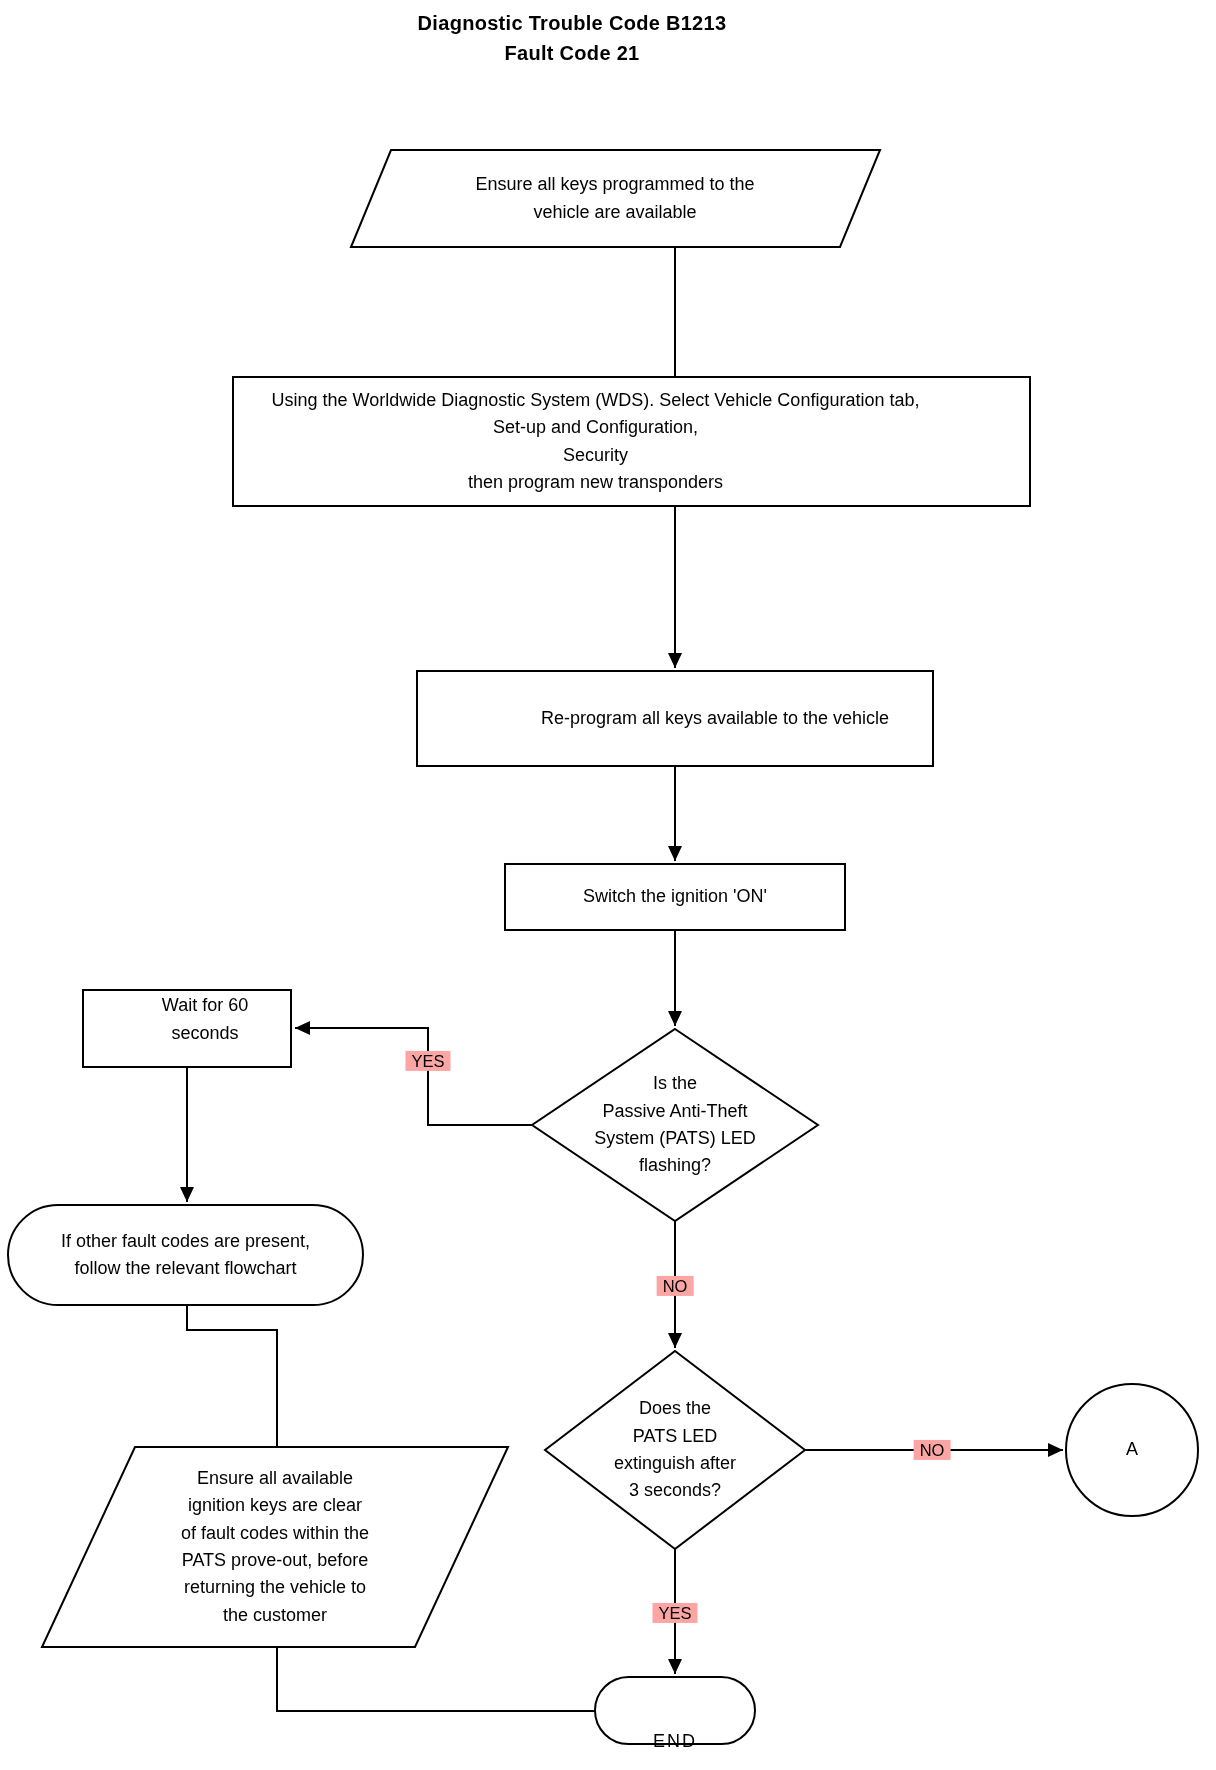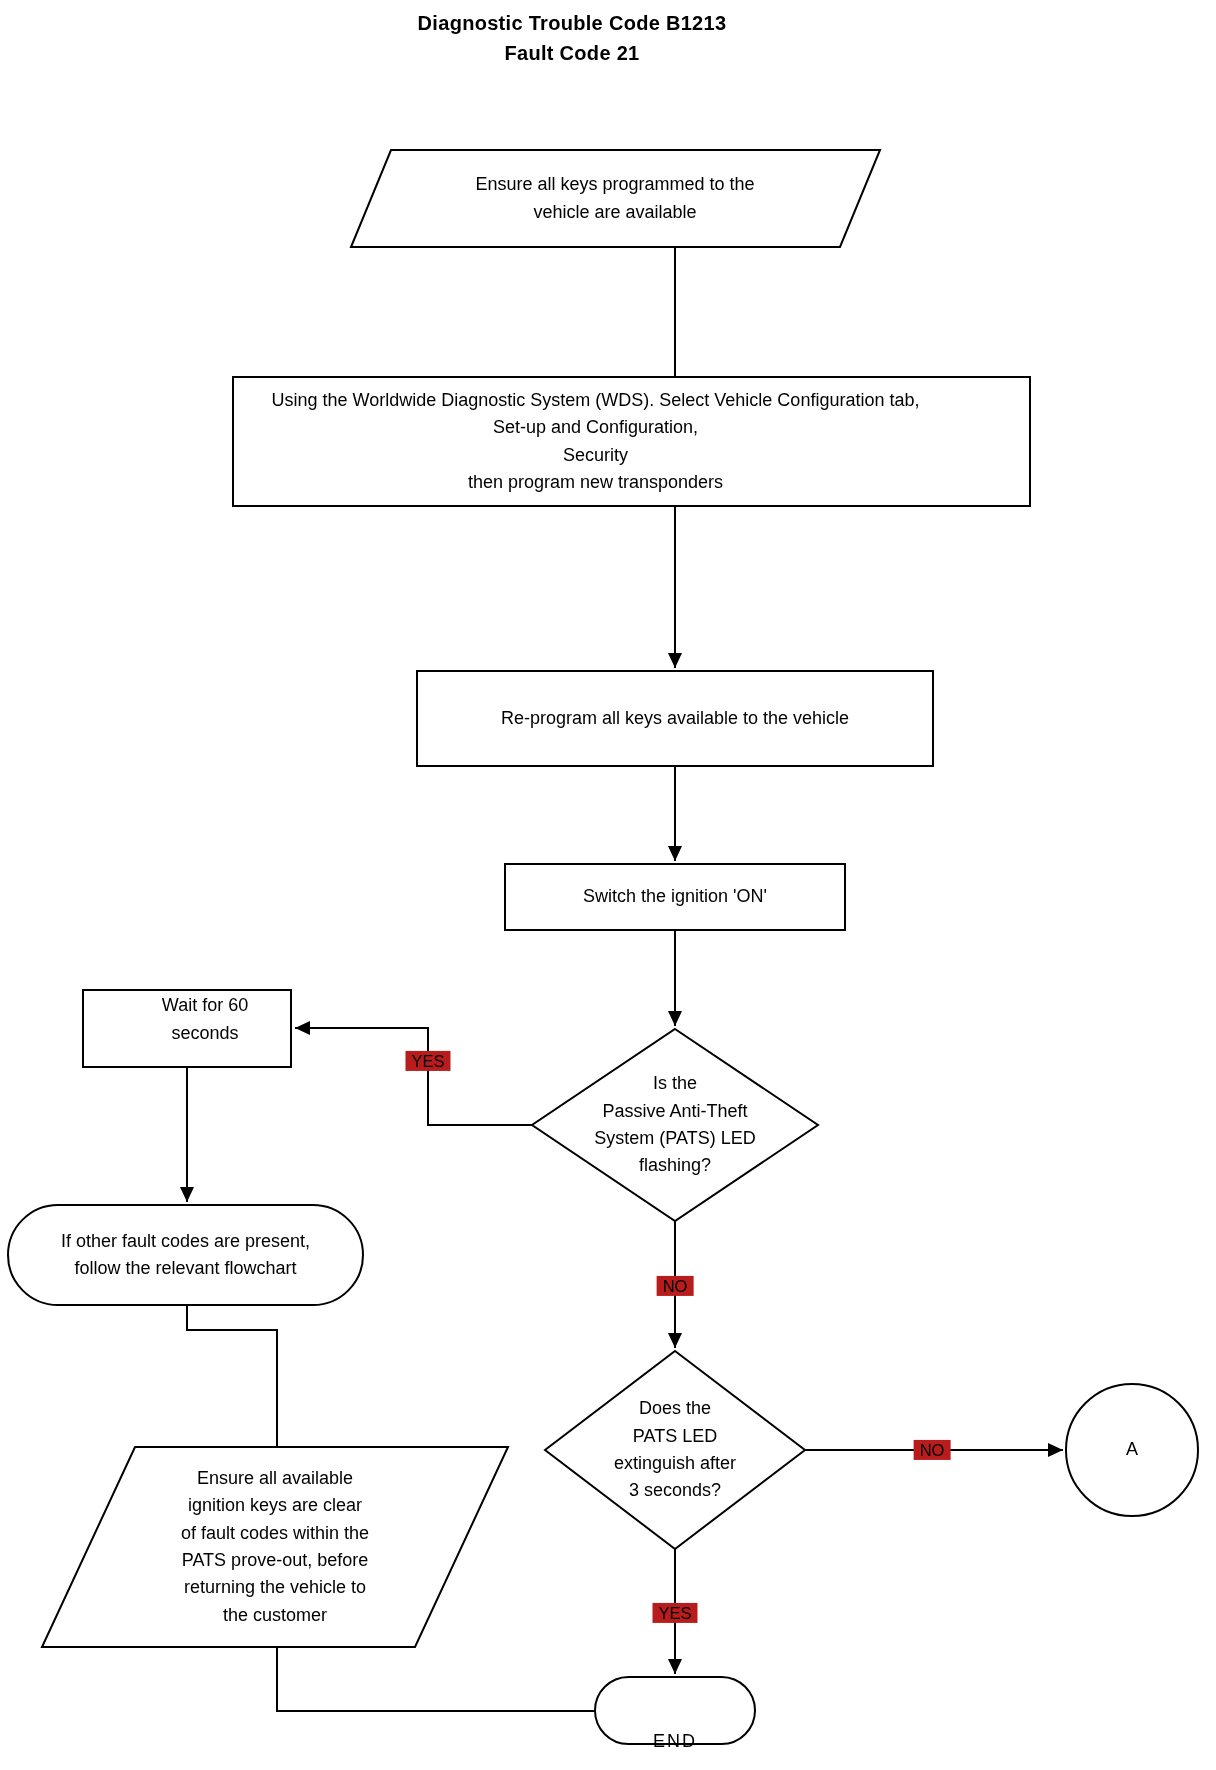--- a/index.html
+++ b/index.html
@@ -33,21 +33,21 @@
     align-items: center;
     justify-content: center;
     text-align: center;
     white-space: pre-line;
     font-size: 18px;
     line-height: 1.52;
   }
   .edge-label {
     position: absolute;
     transform: translate(-50%, -50%);
-    background: #b91c1c;
+    background: #fca5a5;
     padding: 1px 6px;
     font-size: 16.5px;
     line-height: 1.1;
   }
 </style>
 </head>
 <body>
 
 <div id="stage">
 
@@ -93,21 +93,21 @@
 Fault Code 21</div>
 
   <div class="node-text" style="left:375px; top:150px; width:480px; height:97px;">Ensure all keys programmed to the
 vehicle are available</div>
 
   <div class="node-text" style="left:233px; top:377px; width:725px; height:129px;">Using the Worldwide Diagnostic System (WDS). Select Vehicle Configuration tab,
 Set-up and Configuration,
 Security
 then program new transponders</div>
 
-  <div class="node-text" style="left:417px; top:671px; width:516px; height:95px;">Re-program all keys available to the vehicle</div>
+  <div class="node-text" style="left:417px; top:671px; width:516px; height:95px;padding-left:40px;">Re-program all keys available to the vehicle</div>
 
   <div class="node-text" style="left:505px; top:864px; width:340px; height:66px;border-radius:18px;">Switch the ignition 'ON'</div>
 
   <div class="node-text" style="left:535px; top:1029px; width:280px; height:192px;">Is the
 Passive Anti-Theft
 System (PATS) LED
 flashing?</div>
 
   <div class="node-text" style="left:101px; top:990px; width:208px; height:59px;">Wait for 60
 seconds</div>

